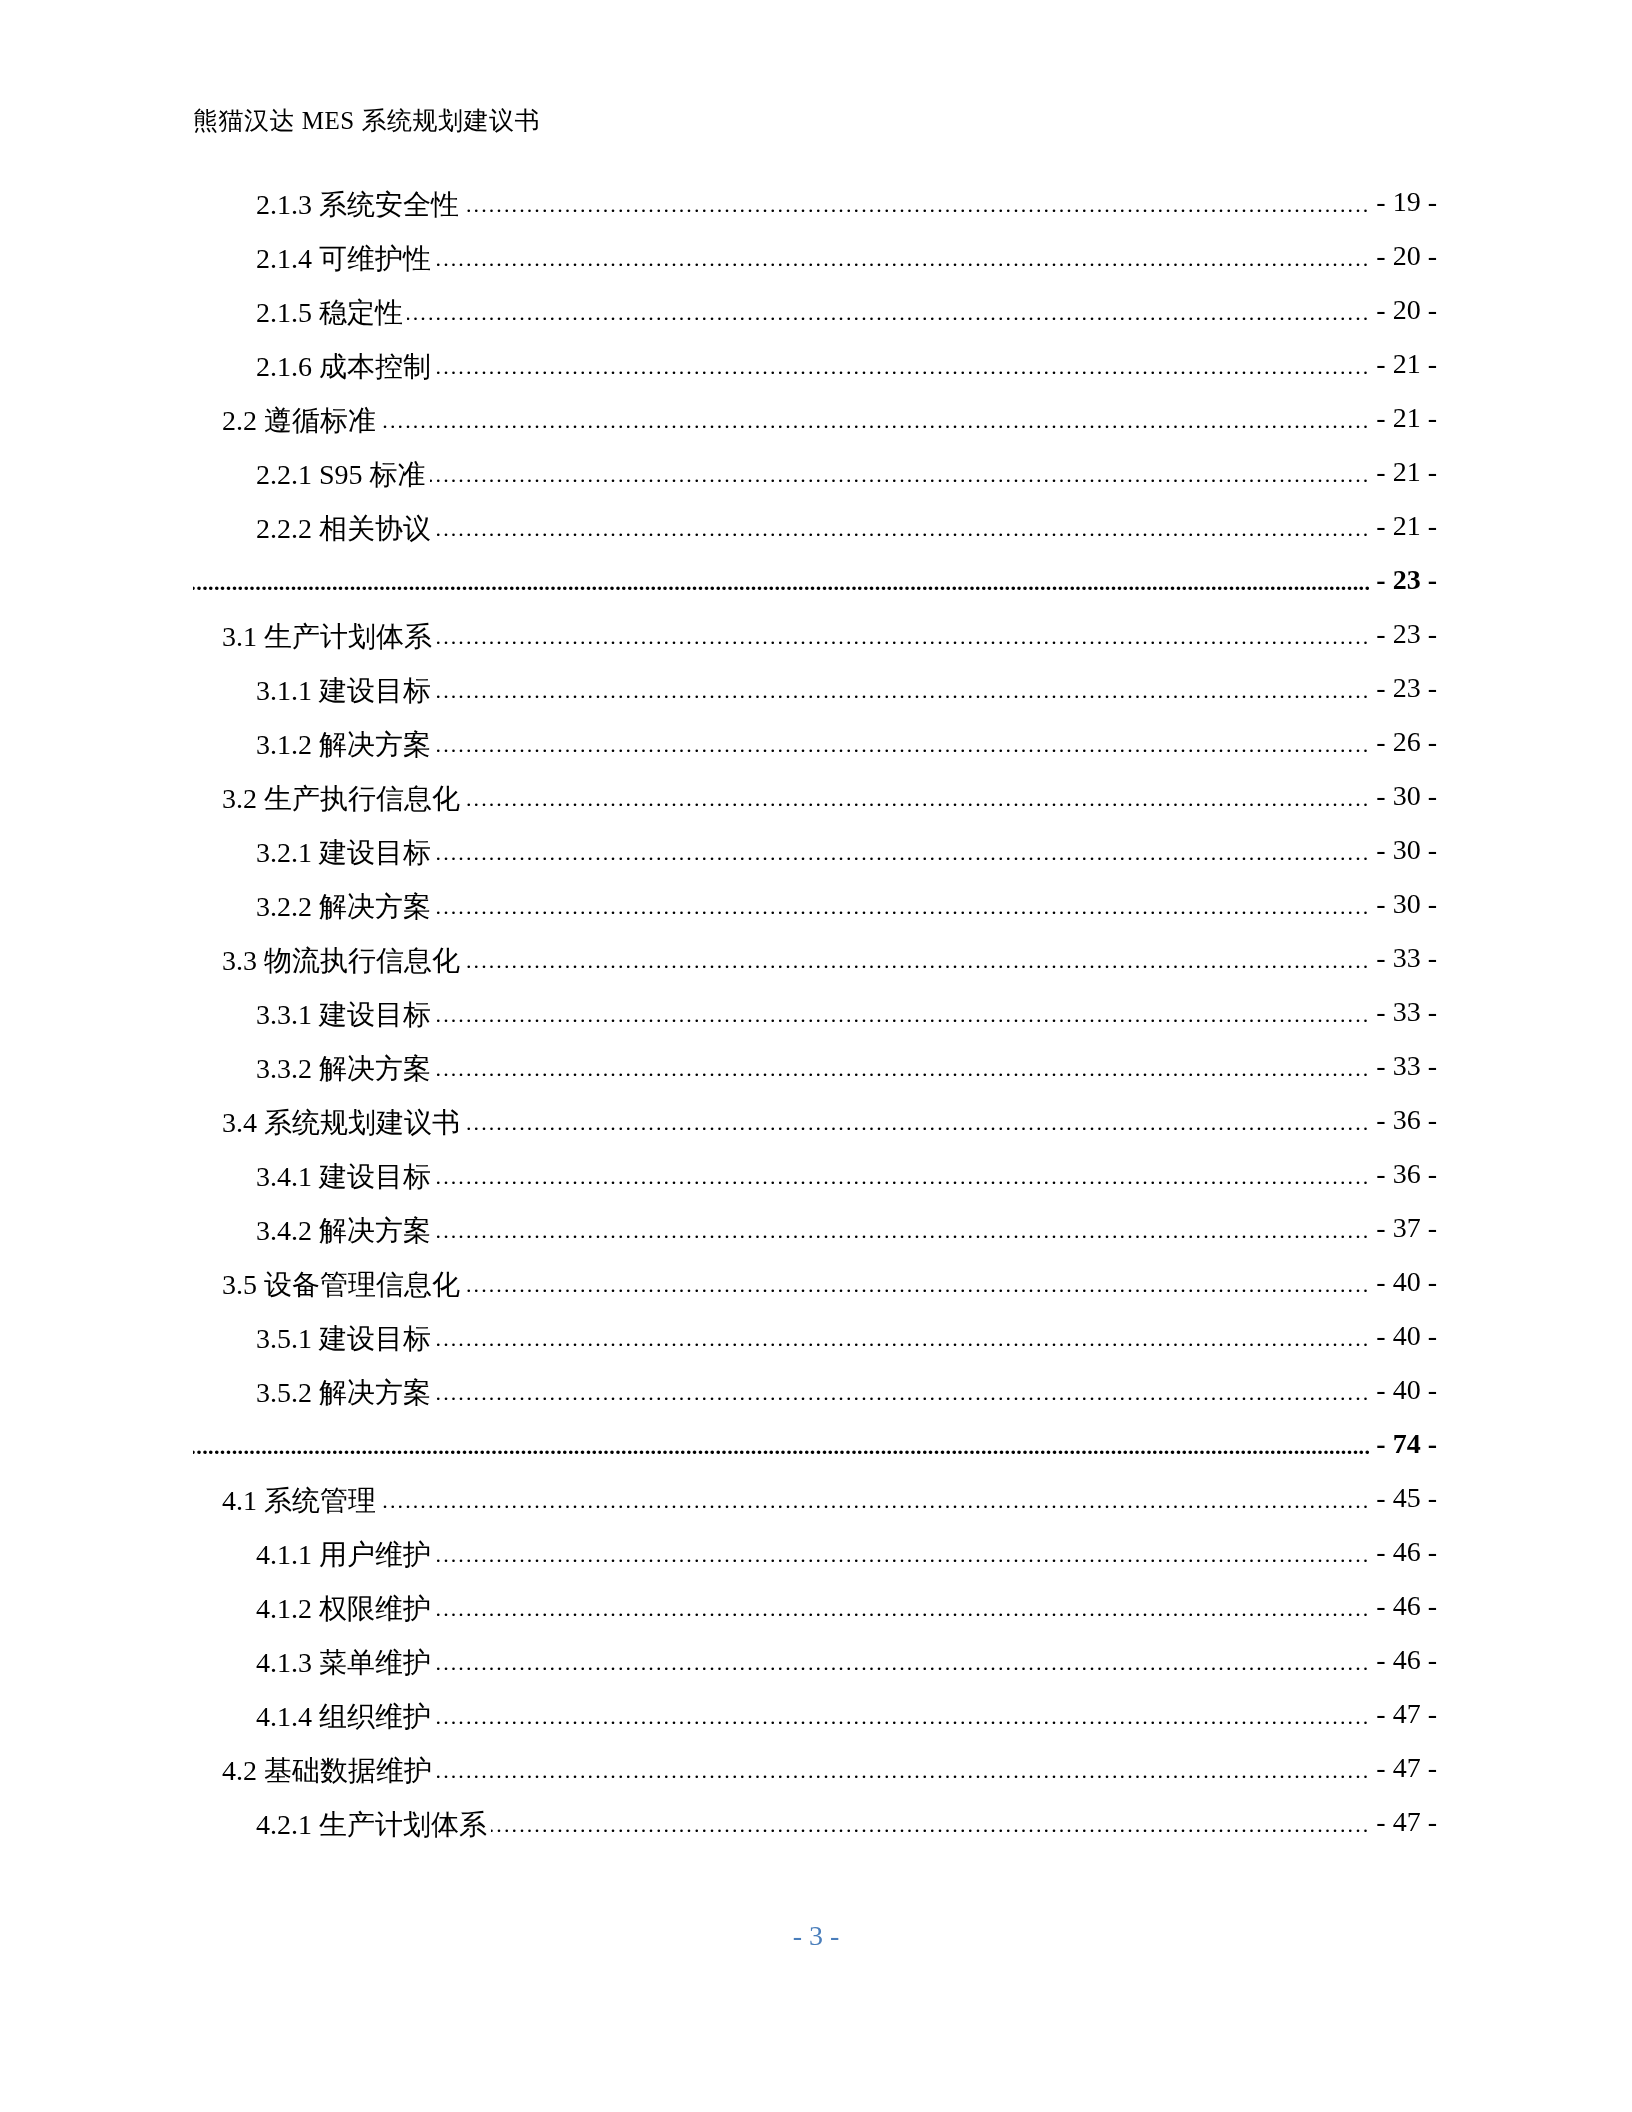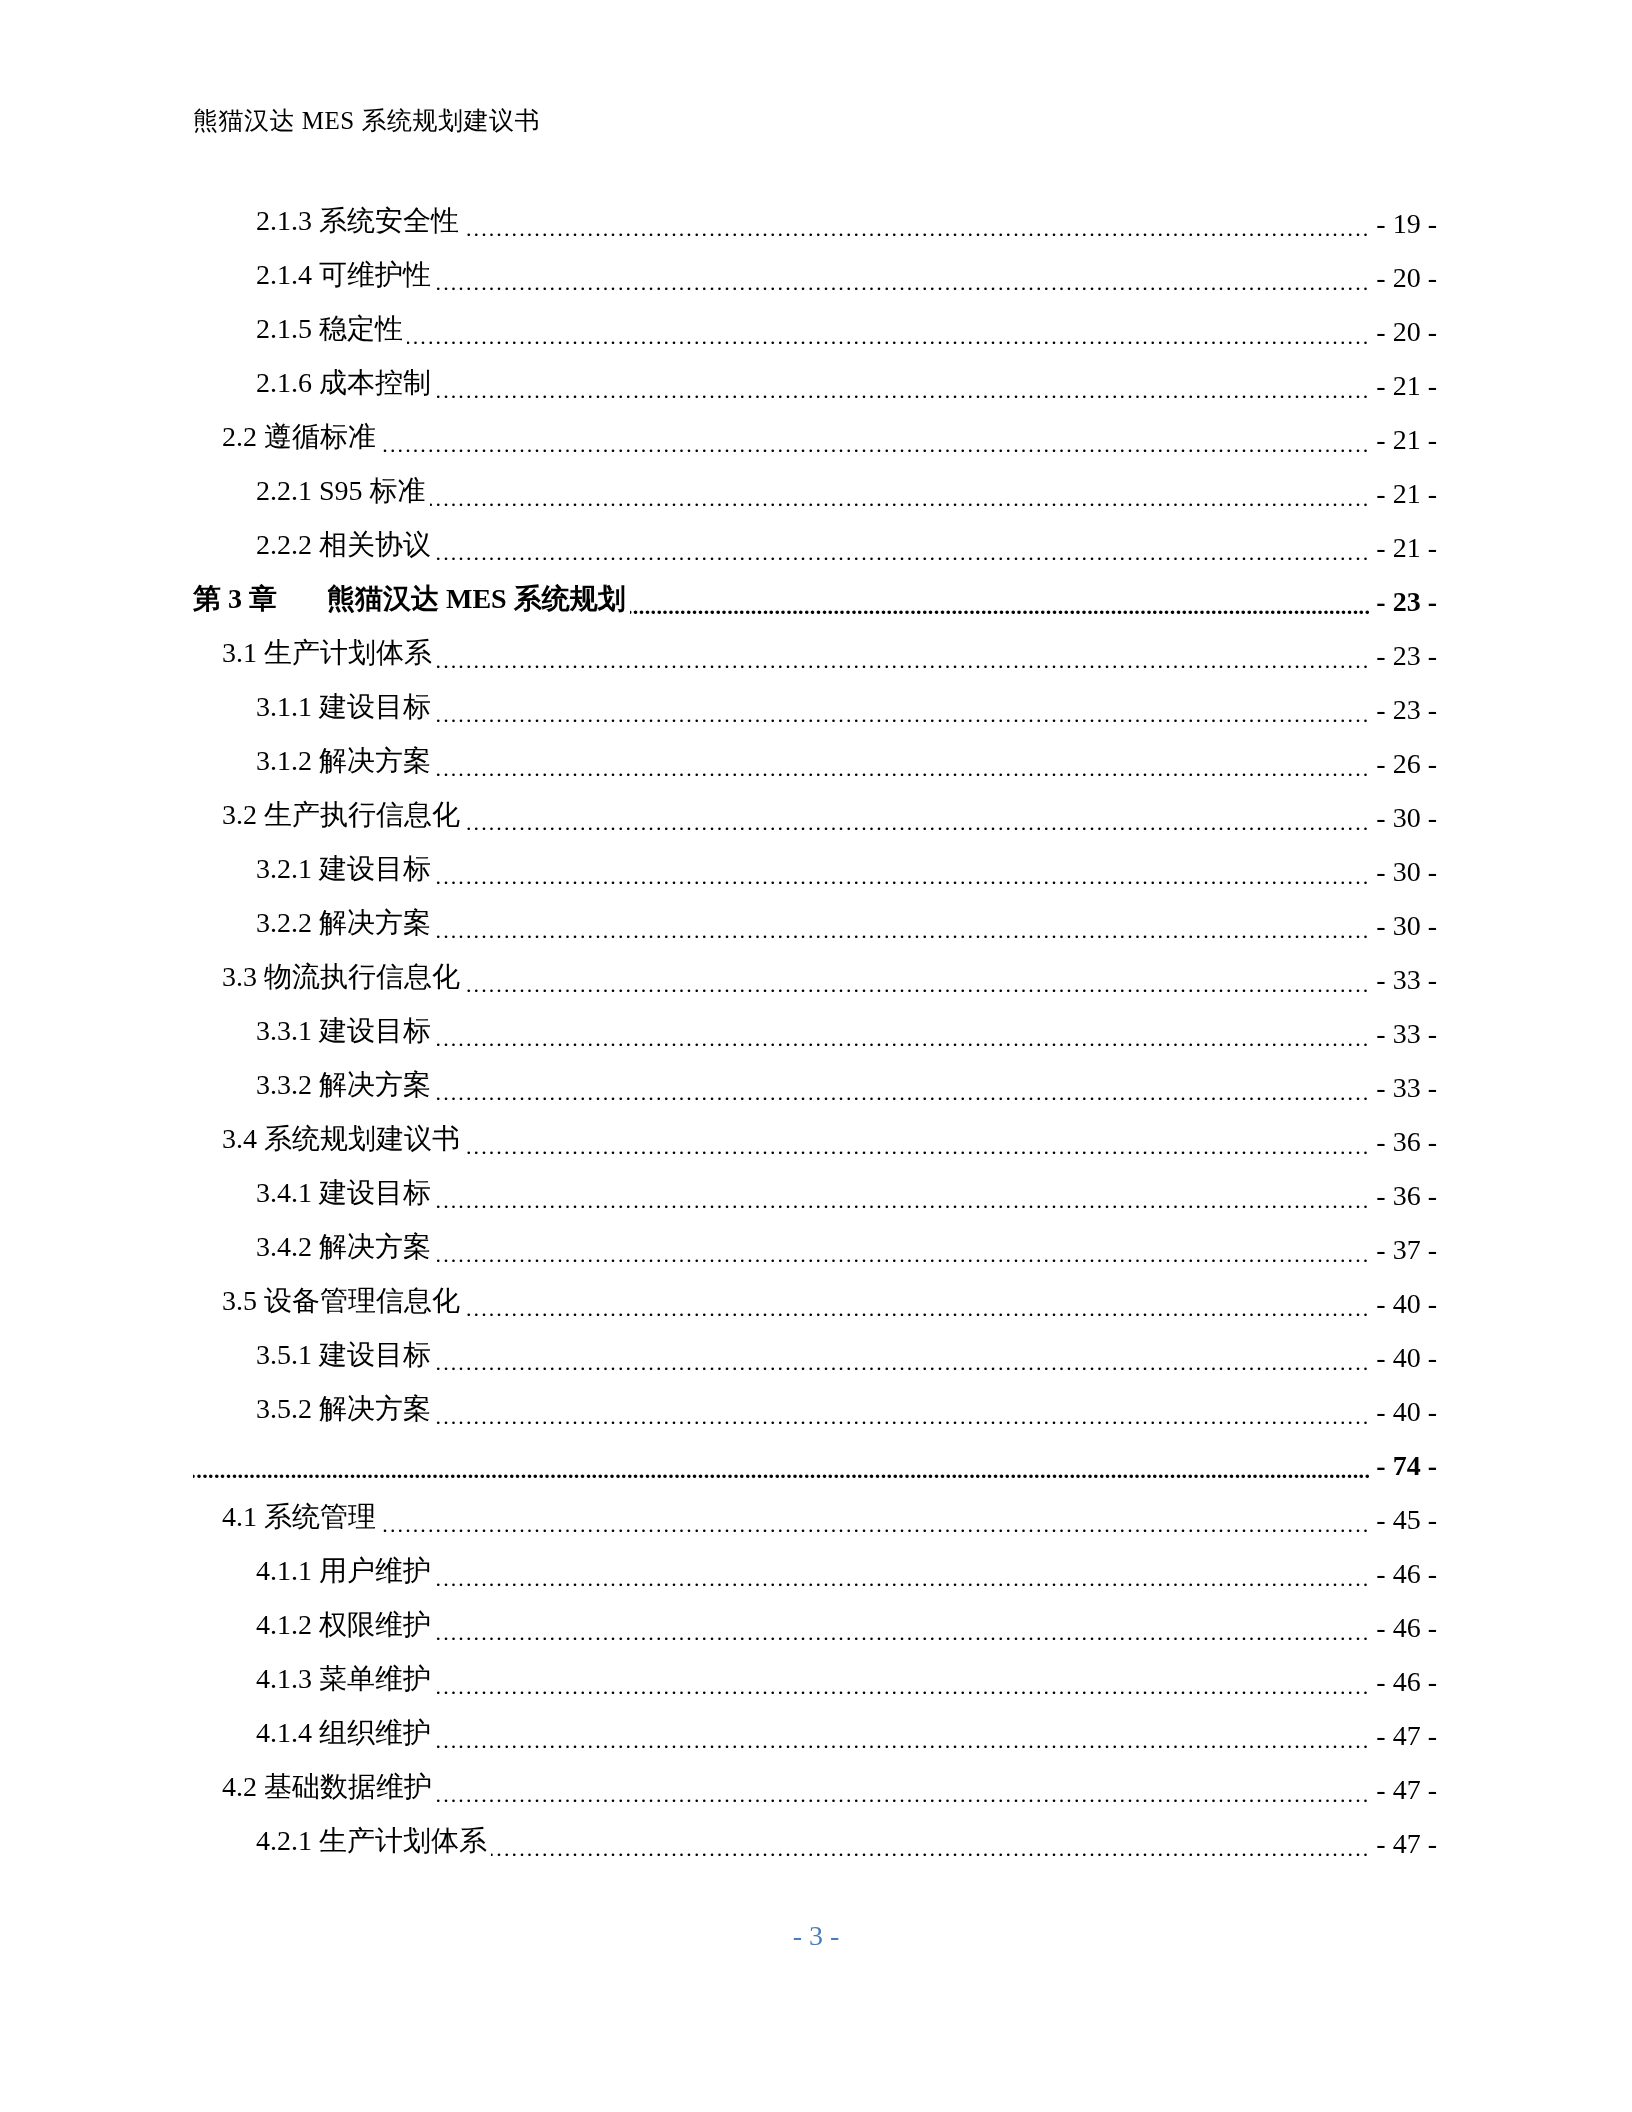--- a/index.html
+++ b/index.html
@@ -1,20 +1,20 @@
 <!DOCTYPE html>
 <html><head>
   <meta charset="utf-8">
   <style>
     html, body { margin: 0; padding: 0; background: #ffffff; }
     body { width: 1632px; height: 2112px; position: relative; overflow: hidden;
            font-family: "Liberation Serif", "DejaVu Serif", serif; color: #000; }
     .header { position: absolute; left: 193px; top: 104px; font-size: 25px; letter-spacing: 0.5px; }
     .toc { position: absolute; left: 0; top: 186px; width: 1632px; }
-    .row { position: relative; height: 54px; display: flex; align-items: flex-end; font-size: 28px; }
+    .row { position: relative; height: 54px; display: flex; align-items: flex-start; font-size: 28px; }
     .row .label { white-space: nowrap; background: #fff; padding-right: 4px; position: relative; z-index: 1; }
     .row .leader { flex: 1; overflow: hidden; white-space: nowrap; height: 30px; position: relative; }
     .row .leader::before { content: "......................................................................................................................................................................................................................................................................................................"; position: absolute; right: 0; bottom: 0; letter-spacing: 2.1px; font-size: 22px; line-height: 22px; }
     .row .page { white-space: nowrap; padding-left: 6px; margin-right: 195px; }
     .lvl1 { padding-left: 193px; font-weight: bold; }
     .lvl1 .leader::before { font-weight: bold; letter-spacing: 0.4px; }
     .lvl2 { padding-left: 222px; }
     .lvl3 { padding-left: 256px; }
     .chap-gap { display: inline-block; width: 50px; }
     .footer { position: absolute; left: 0; width: 1632px; top: 1920px; text-align: center; font-size: 28px; color: #4a7ebb; }
@@ -54,21 +54,20 @@
       <span class="label"><span>2.2.1</span><span> </span><span>S95 标准</span></span>
       <span class="leader"></span>
       <span class="page">- 21 -</span>
     </div>
     <div class="row lvl3">
       <span class="label"><span>2.2.2</span><span> </span><span>相关协议</span></span>
       <span class="leader"></span>
       <span class="page">- 21 -</span>
     </div>
     <div class="row lvl1">
-      <span class="label"><span>第 3 章</span><span class="chap-gap"></span><span>熊猫汉达 MES 系统规划</span></span>
       <span class="leader"></span>
       <span class="page">- 23 -</span>
     </div>
     <div class="row lvl2">
       <span class="label"><span>3.1</span><span> </span><span>生产计划体系</span></span>
       <span class="leader"></span>
       <span class="page">- 23 -</span>
     </div>
     <div class="row lvl3">
       <span class="label"><span>3.1.1</span><span> </span><span>建设目标</span></span>

